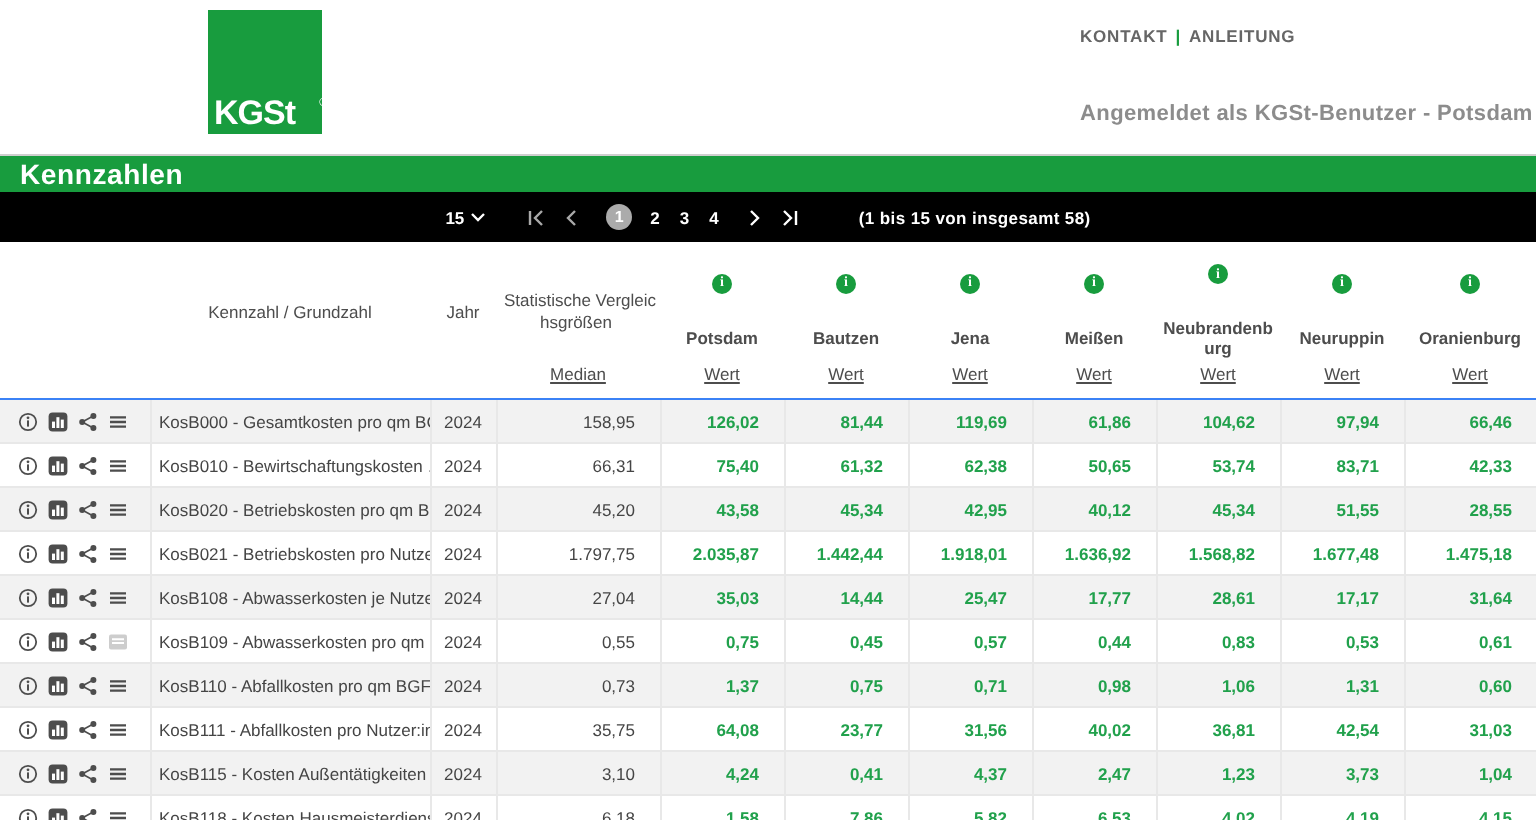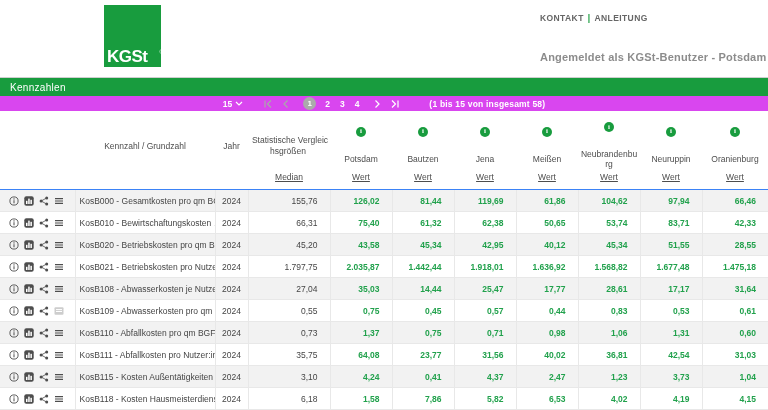--- a/index.html
+++ b/index.html
@@ -17,22 +17,22 @@
   .top-links { position:absolute; left:540px; top:13px; font-size:8.5px; font-weight:700;
     color:#666; letter-spacing:0.4px; }
   .top-links a { color:#666; text-decoration:none; cursor:pointer; }
   .top-links .sep { color:#189C3E; margin:0 4px; font-weight:700; }
   .login-status { position:absolute; left:540px; top:51px; font-size:11px;
     font-weight:700; color:#8c8c8c; letter-spacing:0.2px; }
 
   
   .section-bar { height:19px; background:#189C3E; border-top:1px solid #cfcfcf;
     display:flex; align-items:center; padding-left:10px; }
-  .section-bar span { color:#fff; font-size:10px; font-weight:400; letter-spacing:0.3px; }
-  .pagination-bar { height:15px; background:#d946ef; display:flex; align-items:center;
+  .section-bar span { color:#fff; font-size:14px; font-weight:700; letter-spacing:0.3px; }
+  .pagination-bar { height:25px; background:#000000; display:flex; align-items:center;
     justify-content:center; color:#fff; font-size:8.5px; }
   .pager { display:flex; align-items:center; }
   .page-size { display:inline-flex; align-items:center; gap:3px; font-weight:700;
     cursor:pointer; margin-right:16px; }
   .nav-btn { display:inline-flex; width:10px; height:10px; margin:0 4px; cursor:pointer;
     color:#fff; }
   .nav-btn.disabled { color:#a9a9a9; cursor:default; }
   .pages { display:inline-flex; align-items:center; margin:0 4px; }
   .page-num { padding:0 5px; font-weight:700; cursor:pointer; }
   .page-num.current { width:13px; height:13px; padding:0; margin:0 4px;
@@ -42,21 +42,21 @@
 
   .gap-strip { height:5px; background:#fff; }
 
   
   table.kz { width:768px; border-collapse:collapse; table-layout:fixed;padding-left:36px; }
   thead th { background:#fff; font-size:8.5px; font-weight:400; color:#4d4d4d;
     vertical-align:middle; text-align:center; }
   tr.h-main th { height:41px; padding-top:6px; }
   tr.h-sub th { height:20px; border-bottom:1px solid #3b82f6; vertical-align:top;
     padding-top:2px;text-decoration:underline; }
-  .city-hdr { display:flex; flex-direction:column; align-items:center; gap:18px; }
+  .city-hdr { display:flex; flex-direction:column; align-items:center; gap:18px;font-weight:bold; }
   .city-name { line-height:1.15; word-break:break-all; padding:0 2px; }
   .info-badge { width:10px; height:10px; border-radius:50%; background:#189C3E;
     display:inline-flex; align-items:center; justify-content:center; cursor:pointer; }
   .info-badge::after { content:"i"; color:#fff; font-size:7px; font-weight:700;
     font-family:"Liberation Serif",serif; line-height:1; }
 
   tbody td { height:22px; font-size:8.5px; color:#454545;
     border-right:1px solid #e8e8e8; border-bottom:1px solid #e8e8e8; }
   tbody td:last-child { border-right:none; }
   tbody tr:nth-child(odd) td { background:#f2f2f2; }
@@ -240,21 +240,21 @@
               </span>
               <span class="row-icon">
                 <svg viewBox="0 0 10 10">
                   <path d="M1 2.7h8M1 5h8M1 7.3h8" stroke="currentColor" stroke-width="1.2" fill="none"></path>
                 </svg>
               </span>
             </span>
           </td>
           <td class="c-name">KosB000 - Gesamtkosten pro qm BGF</td>
           <td class="c-year">2024</td>
-          <td class="c-median">155,76</td>
+          <td class="c-median">158,95</td>
           <td class="c-val">126,02</td>
           <td class="c-val">81,44</td>
           <td class="c-val">119,69</td>
           <td class="c-val">61,86</td>
           <td class="c-val">104,62</td>
           <td class="c-val">97,94</td>
           <td class="c-val">66,46</td>
         </tr>
         <tr>
           <td class="c-icons">

